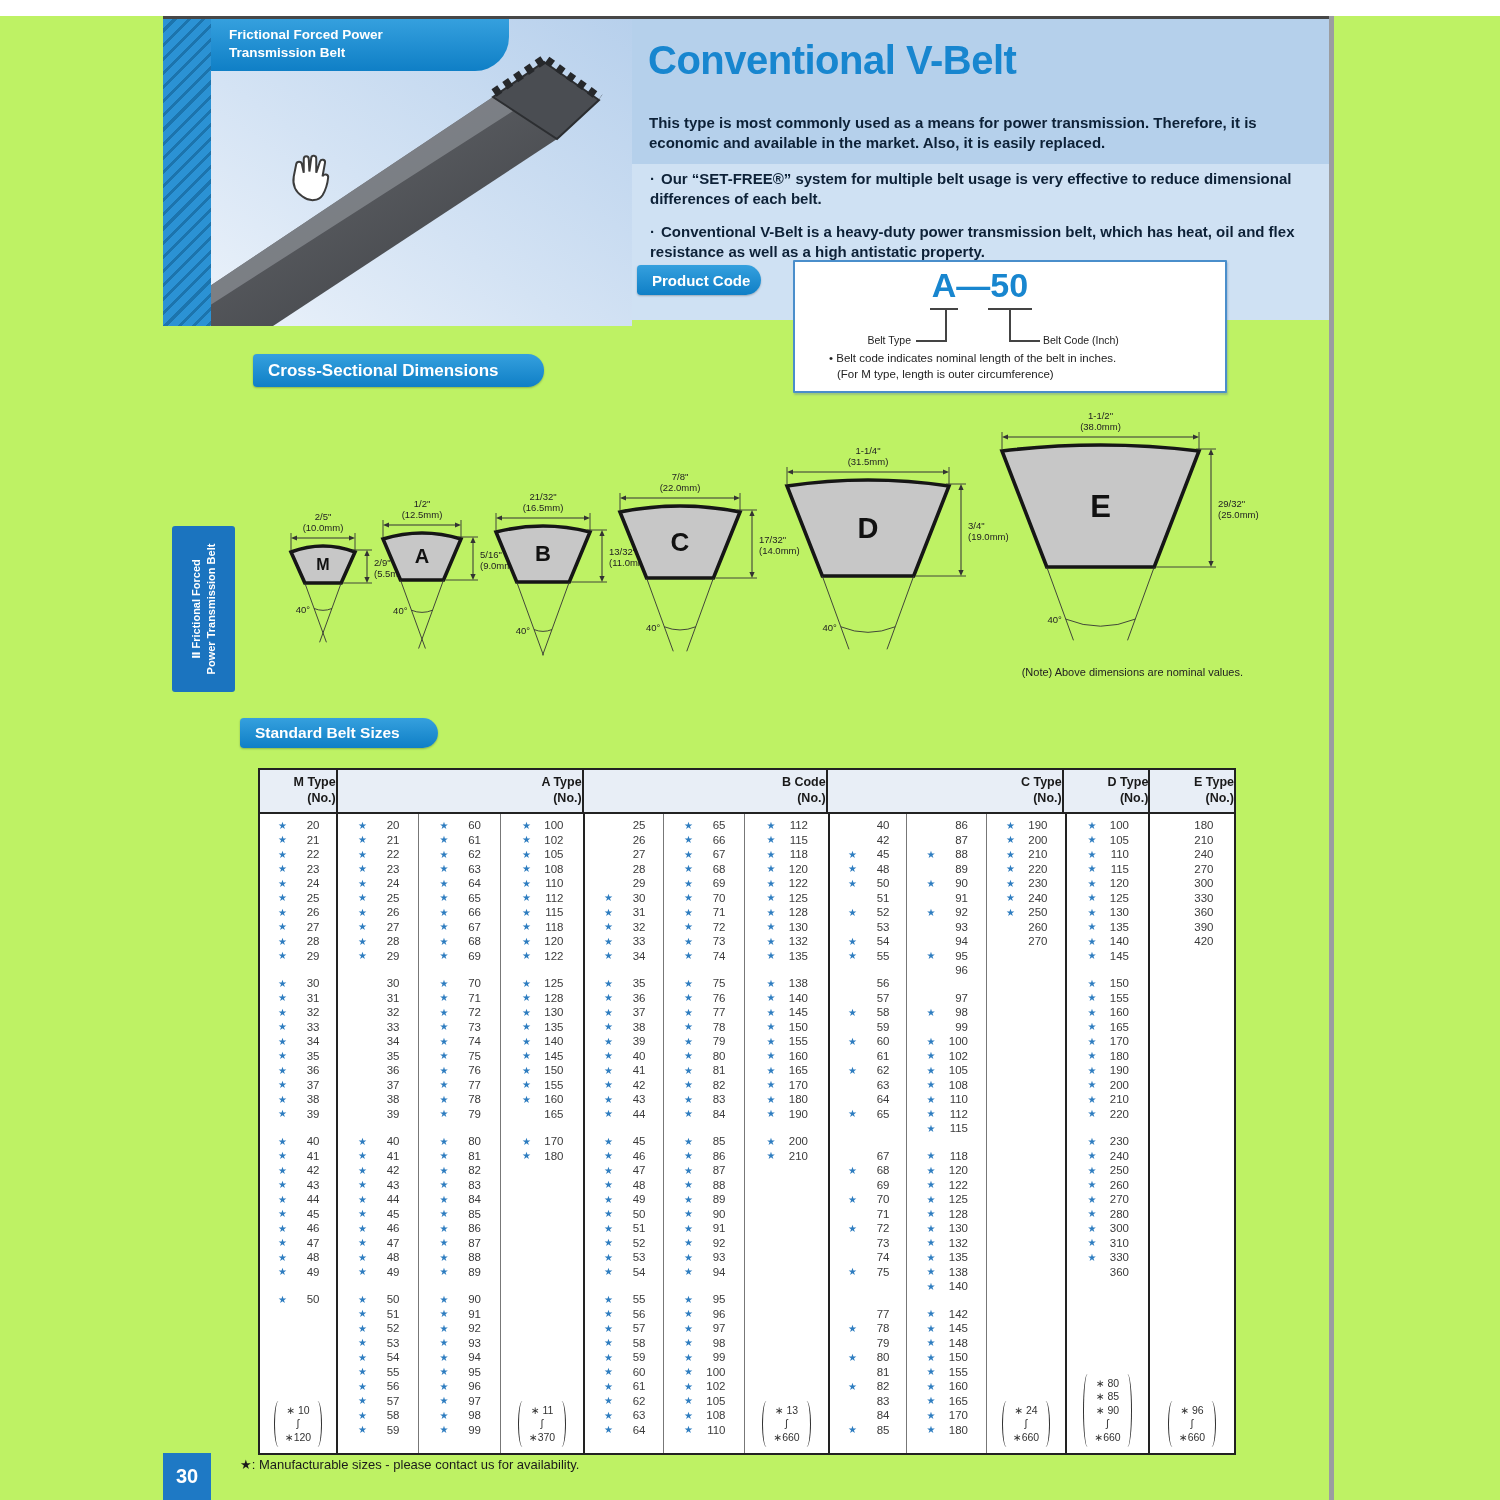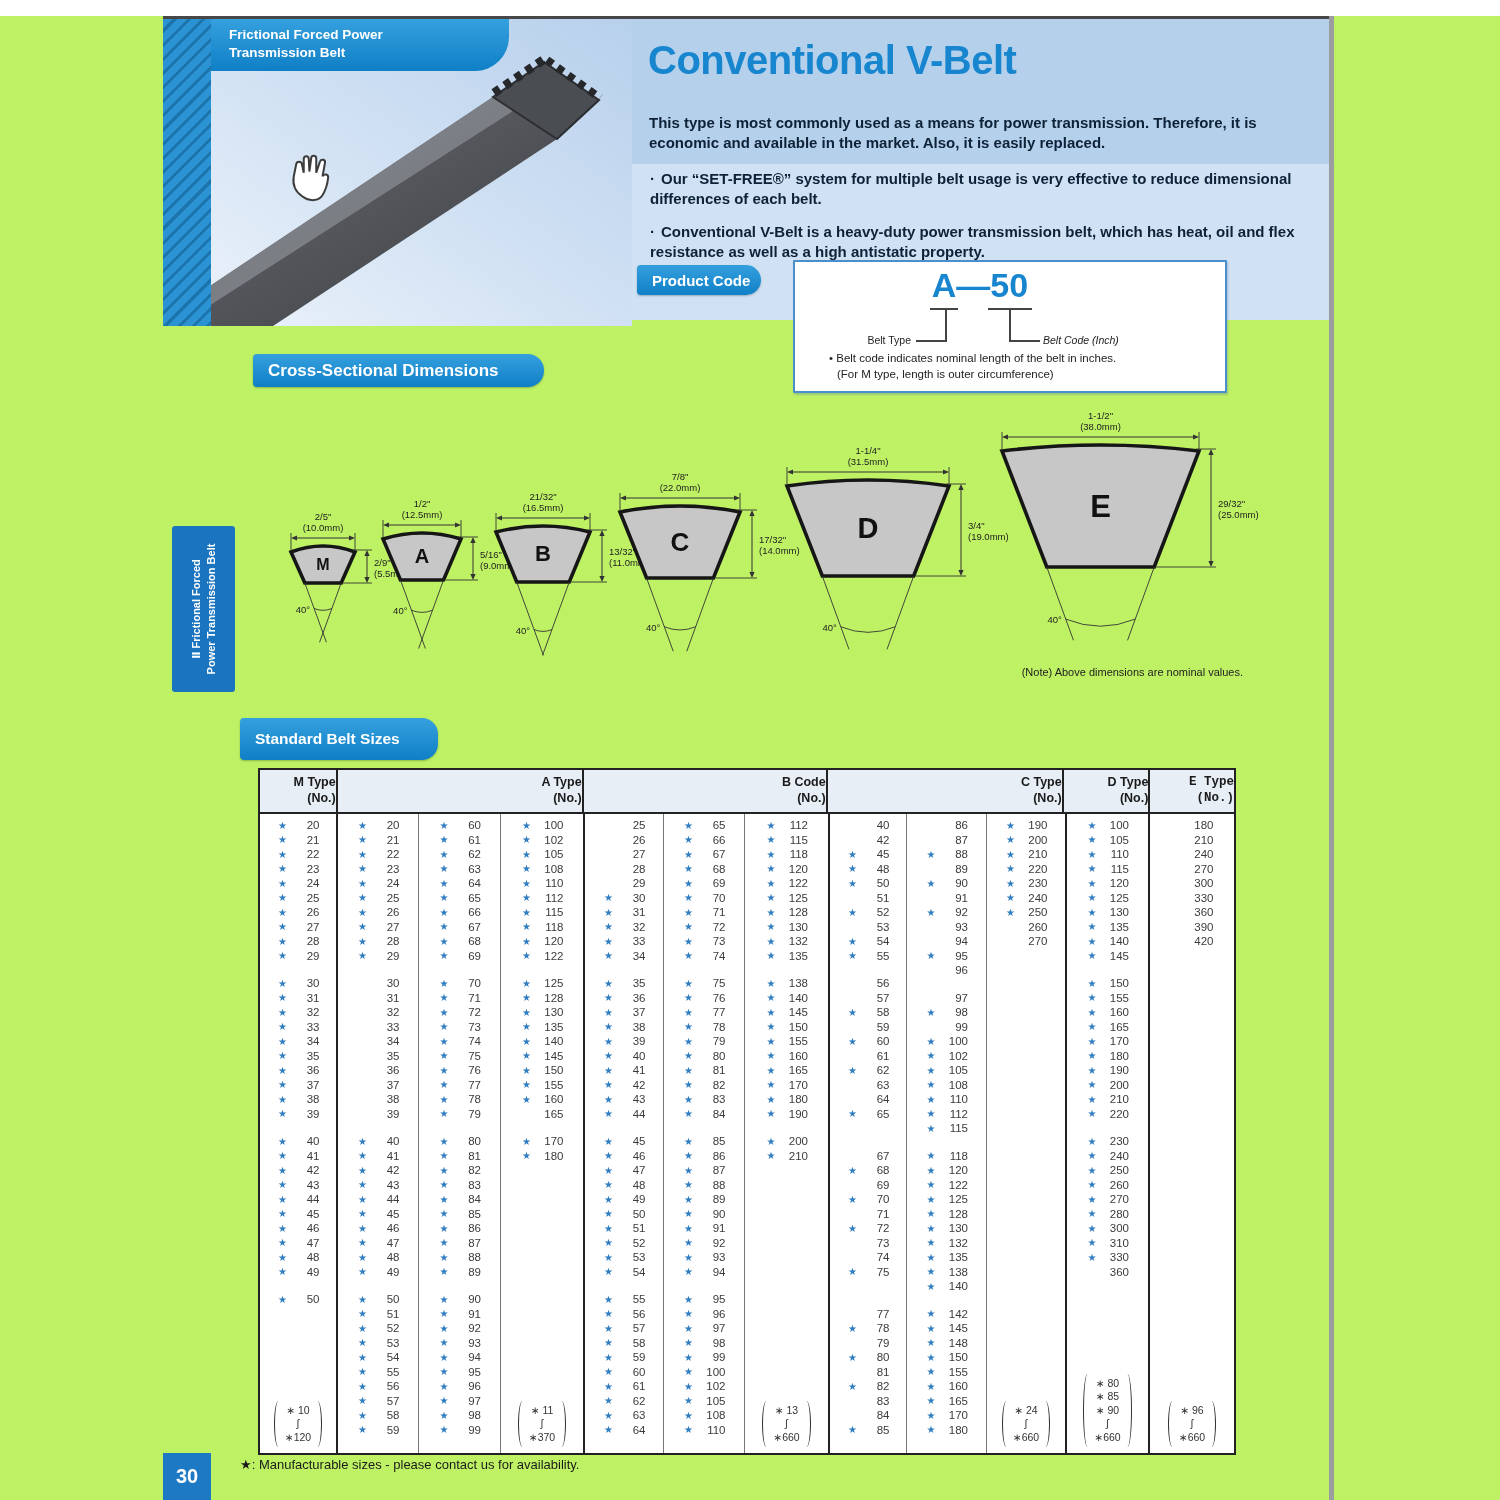--- a/index.html
+++ b/index.html
@@ -24,33 +24,33 @@
   .intro-par{left:649px;top:97px;width:660px;font-size:15px;font-weight:bold;color:#0d2137;line-height:1.35;}
   .bullet{width:672px;font-size:15px;font-weight:bold;color:#0d2137;line-height:1.35;}
   .bullet .bdot{margin-right:6px;}
   .bullet1{left:650px;top:153px;}
   .bullet2{left:650px;top:206px;}
 
   
   .bluebar{background:linear-gradient(180deg,#35a0de,#0f7fc6);color:#fff;font-weight:bold;border-radius:4px 16px 16px 4px;display:flex;align-items:center;padding-left:15px;box-sizing:border-box;box-shadow:0 1px 2px rgba(0,0,0,.25);}
   .pc-banner{left:637px;top:249px;width:124px;height:30px;font-size:15px;}
   .cs-banner{left:253px;top:338px;width:291px;height:33px;font-size:17px;}
-  .sbs-banner{left:240px;top:702px;width:198px;height:42px;font-size:15.5px;}
+  .sbs-banner{left:240px;top:702px;width:198px;height:30px;font-size:15.5px;}
 
   
   .pc-box{left:793px;top:244px;width:430px;height:129px;background:#fff;border:2px solid #4a8ecb;border-radius:1px;box-shadow:1px 2px 2px rgba(90,120,160,.35);}
   .pc-code{left:100px;top:4px;width:170px;text-align:center;font-size:34px;font-weight:bold;color:#1886cf;}
   .pc-ul{border-top:2px solid #444;height:0;}
   .ul-a{left:135px;top:46px;width:28px;}
   .ul-b{left:193px;top:46px;width:44px;}
   .conn-a{left:121px;top:48px;width:29px;height:30px;border-right:2px solid #444;border-bottom:2px solid #444;}
   .conn-b{left:214px;top:48px;width:29px;height:30px;border-left:2px solid #444;border-bottom:2px solid #444;}
   .pc-lbl{font-size:10.5px;color:#222;}
   .pc-lbl-left{left:28px;top:72px;width:88px;text-align:right;}
-  .pc-lbl-right{left:248px;top:72px;font-style:italic;}
+  .pc-lbl-right{left:248px;top:72px;}
   .pc-note{font-size:11.5px;color:#222;}
   .pc-note1{left:34px;top:90px;}
   .pc-note2{left:42px;top:106px;}
 
   
   .side-tab{left:172px;top:510px;width:63px;height:166px;background:#1b74bf;border-radius:3px;}
   .side-tab-inner{position:absolute;left:0;top:166px;width:166px;height:63px;transform:rotate(-90deg);transform-origin:0 0;display:flex;flex-direction:column;align-items:center;justify-content:center;color:#fff;font-weight:bold;font-size:11px;line-height:1.35;text-align:center;}
 
   .cs-note{left:943px;top:650px;width:300px;text-align:right;font-size:11px;color:#222;}
 
@@ -290,21 +290,21 @@
           <div>(No.)</div>
         </div>
         <div class="hcell" style="width: 237px;">
           <div>C Type</div>
           <div>(No.)</div>
         </div>
         <div class="hcell" style="width: 87px; padding-left: 8px;">
           <div>D Type</div>
           <div>(No.)</div>
         </div>
-        <div class="hcell" style="width: 84px; font-family: Liberation Mono, monospace;">
+        <div class="hcell" style="width: 84px;">
           <div>E Type</div>
           <div>(No.)</div>
         </div>
       </div>
     <div class="tbody" id="btable-body">
         <div class="tcol heavy" style="width: 78px;">
           <div class="grp">
             <div class="ln">
               <span class="st">★</span>
               <span class="sp"></span>

